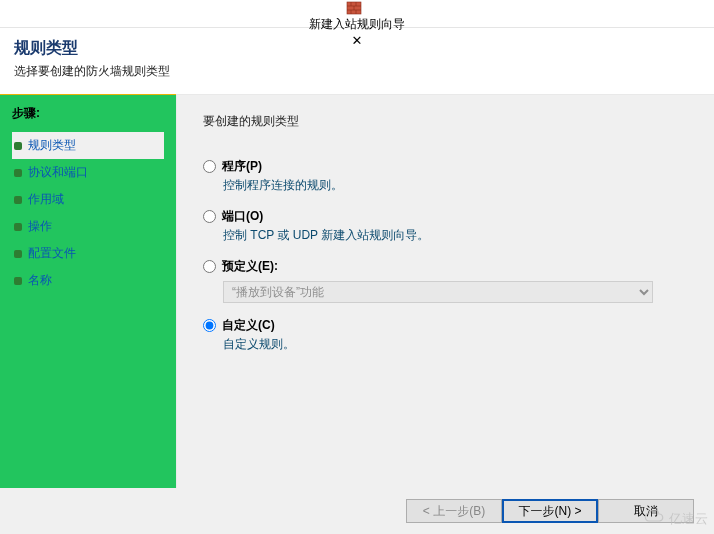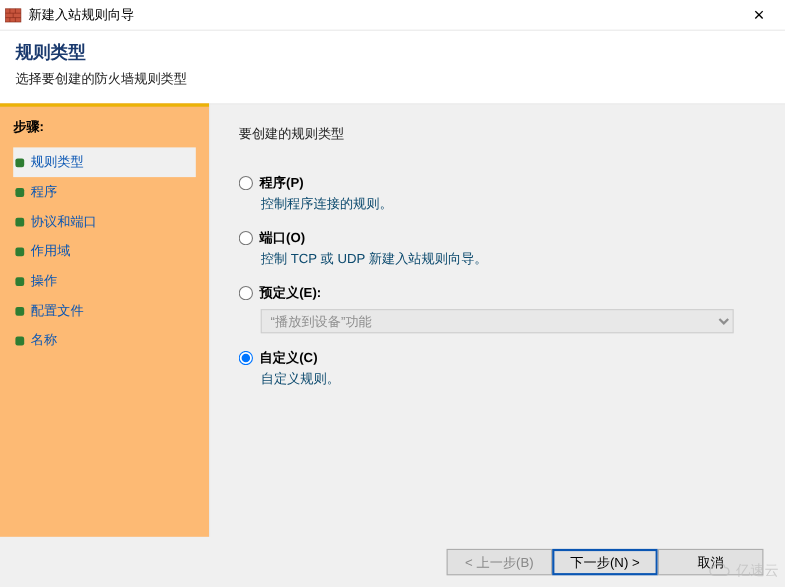--- a/index.html
+++ b/index.html
@@ -1,45 +1,45 @@
 <!DOCTYPE html>
 <html><head>
   <meta charset="utf-8">
   <style>
     * { box-sizing: border-box; margin: 0; padding: 0; }
     body { font-family: "Microsoft YaHei", SimSun, Tahoma, sans-serif; font-size: 12px; color: #000; background: #fff; width: 714px; height: 534px; overflow: hidden; position: relative; }
-    .titlebar { height: 28px; display: flex; align-items: center; padding: 0 4px; border-bottom: 1px solid #e5e5e5; }
+    .titlebar { height: 28px; display: flex; align-items: center; padding: 0 4px; border-bottom: 1px solid #e5e5e5; flex-direction: column; }
     .titlebar .app-icon { width: 16px; height: 16px; display: inline-flex; align-items: center; justify-content: center; margin-right: 6px; }
     .titlebar .title { flex: 1; font-size: 12px; }
     .titlebar .close { width: 40px; height: 20px; display: flex; align-items: center; justify-content: center; cursor: pointer; font-size: 13px; }
     .header-block { padding: 10px 14px 14px 14px; background: #fff; }
     .header-block .h1 { font-size: 16px; font-weight: bold; color: #1a3a6e; margin-bottom: 4px; }
     .header-block .sub { font-size: 12px; color: #222; }
     .content { display: flex; height: calc(100% - 28px - 58px - 46px); }
-    .sidebar { width: 190px; background: #fdba74; padding: 10px 12px; border-top: 3px solid #eab308; }
+    .sidebar { width: 176px; background: #22c55e; padding: 10px 12px; border-top: 1px solid #eab308; }
     .sidebar .steps-title { font-weight: bold; font-size: 12px; margin-bottom: 10px; color: #000; }
     .sidebar ul { list-style: none; }
     .sidebar li { display: flex; align-items: center; gap: 6px; padding: 5px 2px; cursor: pointer; }
     .sidebar li.active { background: #f0f0f0; }
     .sidebar li .bullet { width: 8px; height: 8px; background: #2e7d32; border-radius: 2px; flex: 0 0 8px; }
     .sidebar li .lbl { color: #0a56b3; font-size: 12px; }
     .main { flex: 1; background: #f0f0f0; border-top: 1px solid #e9e9e9; border-left: 1px solid #e9e9e9; padding: 18px 26px; }
     .main .prompt { font-size: 12px; color: #222; margin-bottom: 28px; }
     .option { margin-bottom: 14px; }
     .option .row1 { display: flex; align-items: center; gap: 6px; }
     .option input[type=radio] { width: 13px; height: 13px; }
     .option .opt-label { font-weight: bold; font-family: SimSun, sans-serif; font-size: 12px; }
     .option .desc { font-size: 12px; color: #0c4a6e; margin-left: 20px; margin-top: 2px; font-family: SimSun, sans-serif; }
     .option .select-wrap { margin-left: 20px; margin-top: 6px; margin-bottom: 4px; }
     .option select { width: 430px; height: 22px; font-size: 12px; background: #e5e5e5; border: 1px solid #c0c0c0; color: #666; padding: 0 4px; }
     .footer { position: absolute; bottom: 0; left: 0; right: 0; height: 46px; display: flex; align-items: center; justify-content: flex-end; padding: 0 20px; background: #f0f0f0; }
     .footer button { min-width: 96px; height: 24px; font-size: 12px; font-family: SimSun, sans-serif; border: 1px solid #adadad; background: #e1e1e1; cursor: pointer; padding: 0 8px; }
     .footer button.disabled { color: #888; cursor: default; }
     .footer button.primary { border: 2px solid #0a56b3; background: #e1e1e1; }
-    .watermark { position: absolute; right: 6px; bottom: 6px; color: #bdbdbd; font-size: 13px; display: flex; align-items: center; gap: 4px; opacity: 0.7; pointer-events: none; }
+    .watermark { position: absolute; right: 6px; bottom: 6px; color: #bdbdbd; font-size: 13px; display: flex; align-items: flex-start; gap: 4px; opacity: 0.7; pointer-events: none; }
     .watermark .wm-icon svg { display: block; }
   </style>
 </head>
 <body>
 
 <div class="titlebar">
   <span class="app-icon">
     <svg width="16" height="16" viewBox="0 0 16 16">
         <rect x="1" y="2" width="14" height="12" fill="#c8553d" stroke="#8a2b1a" stroke-width="0.6"></rect>
         <line x1="1" y1="6" x2="15" y2="6" stroke="#8a2b1a" stroke-width="0.6"></line>
@@ -60,24 +60,20 @@
   <div class="sub">选择要创建的防火墙规则类型</div>
 </div>
 
 <div class="content">
   <div class="sidebar">
     <div class="steps-title">步骤:</div>
     <ul>
       <li class="active">
           <span class="bullet"></span>
           <span class="lbl">规则类型</span>
-        </li>
-      <li>
-          <span class="bullet"></span>
-          <span class="lbl">程序</span>
         </li>
       <li>
           <span class="bullet"></span>
           <span class="lbl">协议和端口</span>
         </li>
       <li>
           <span class="bullet"></span>
           <span class="lbl">作用域</span>
         </li>
       <li>

